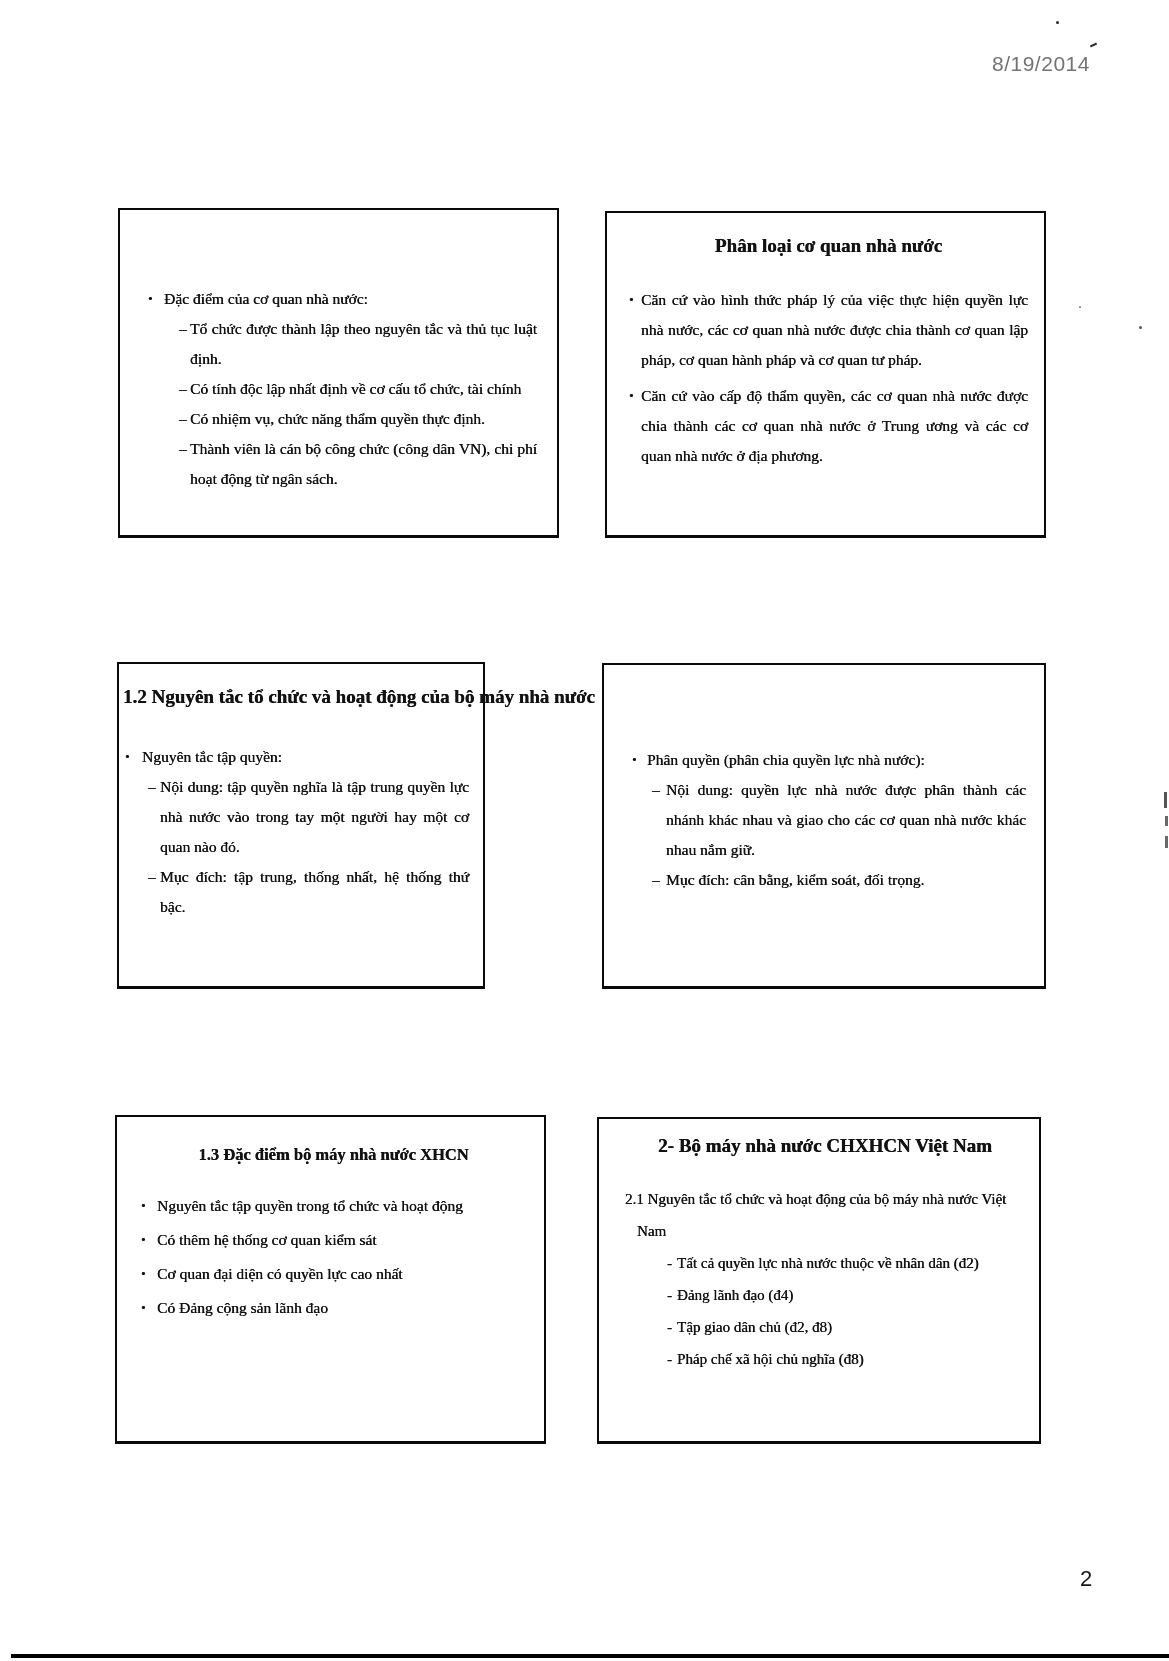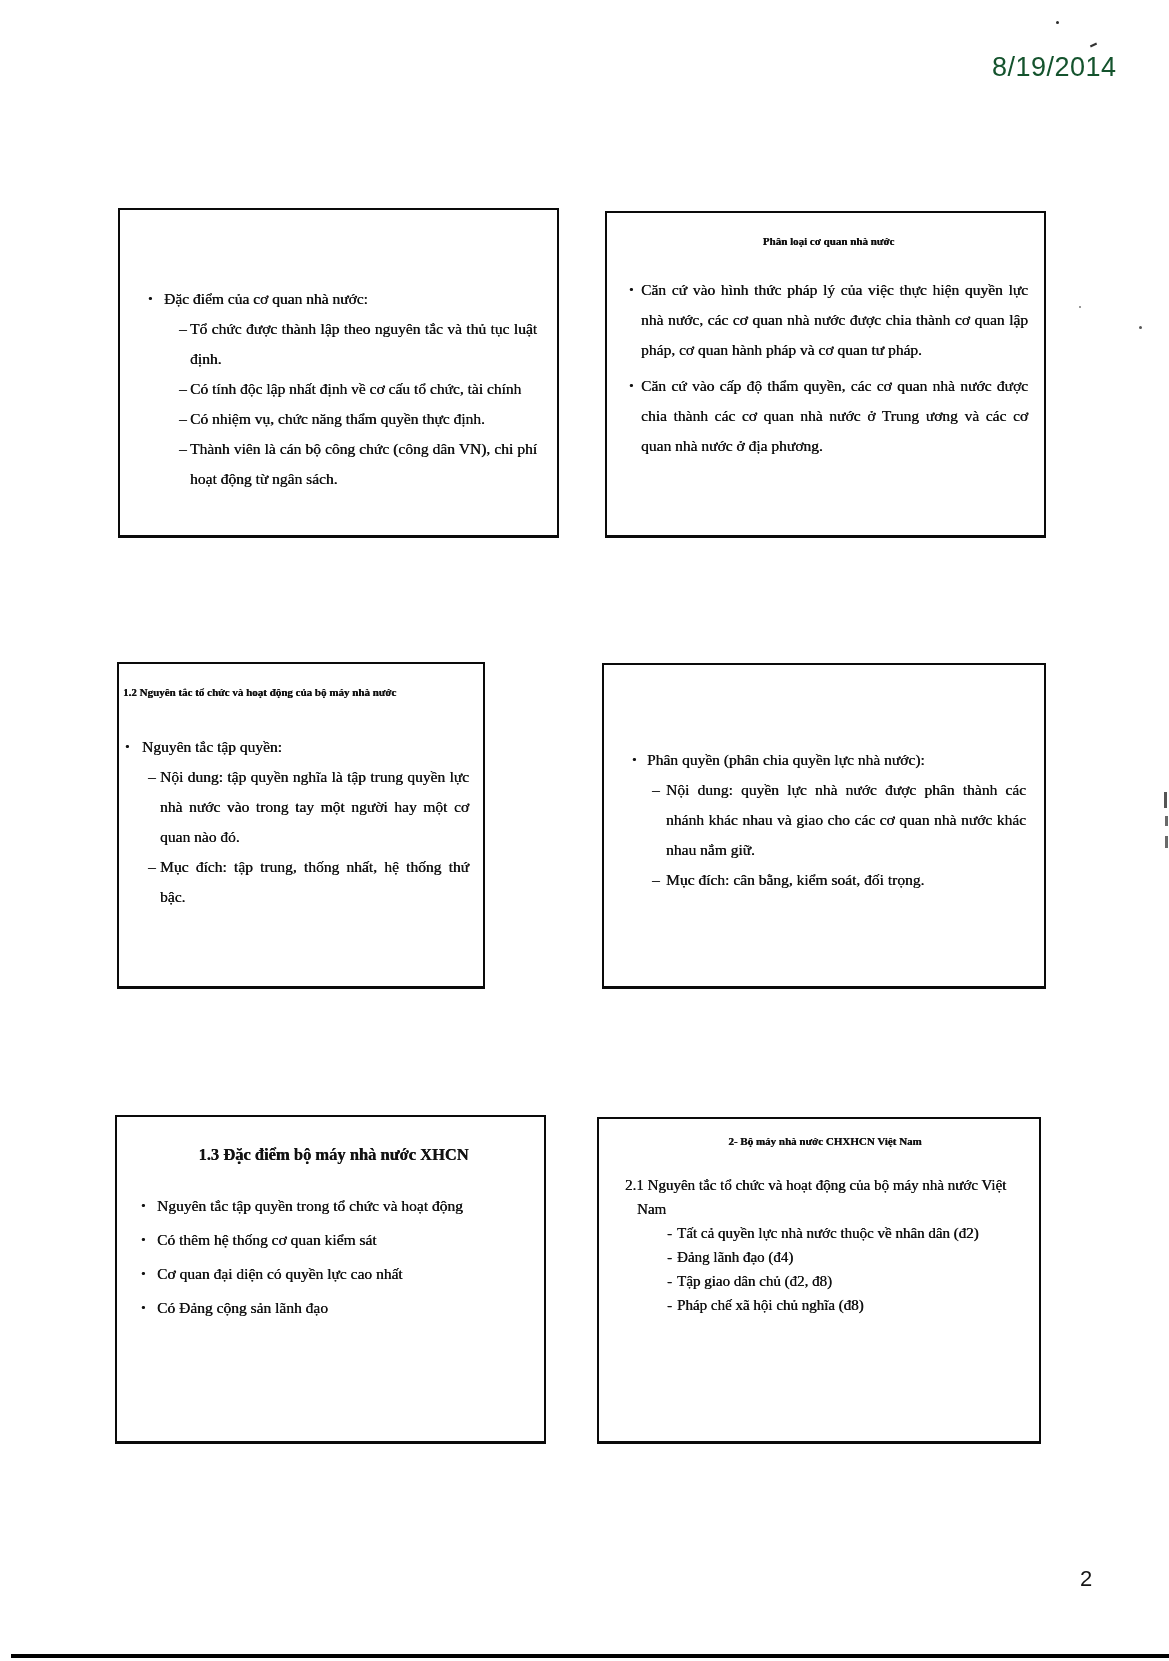--- a/index.html
+++ b/index.html
@@ -3,21 +3,21 @@
 <meta charset="utf-8">
 <style>
   html,body{margin:0;padding:0;background:#e8e8e8;}
   .page{position:relative;width:1169px;height:1661px;background:#ffffff;overflow:hidden;
         font-family:"Liberation Serif","DejaVu Serif",serif;color:#121212;}
   .slide{position:absolute;border:2px solid #0a0a0a;border-bottom-width:3px;box-sizing:border-box;background:#fff;}
   .content{position:relative;}
   .row{position:relative;font-size:15.5px;line-height:30px;text-shadow:0.35px 0 0 currentColor;}
   .mk{position:absolute;top:0;}
   .tx{display:block;}
-  .title{font-weight:bold;text-align:center;font-size:11px;text-shadow:0.35px 0 0 currentColor;}
+  .title{font-weight:bold;text-align:center;font-size:19px;text-shadow:0.35px 0 0 currentColor;}
 
   
   .s1{left:118px;top:208px;width:441px;height:330px;}
   .s2{left:605px;top:211px;width:441px;height:327px;}
   .s3{left:117px;top:662px;width:368px;height:327px;}
   .s4{left:602px;top:663px;width:444px;height:326px;}
   .s5{left:115px;top:1115px;width:431px;height:329px;}
   .s6{left:597px;top:1117px;width:444px;height:327px;}
 
   
@@ -54,30 +54,30 @@
   
   .s5 .content{padding:20px 18px 0 24px;}
   .s5 .title{margin-top:8px;font-size:16.5px;}
   .s5 .items{margin-top:24px;}
   .s5 .row{line-height:34px;}
   .s5 .l1 .mk{left:0;font-size:13px;}
   .s5 .l1 .tx{padding-left:16px;}
 
   
   .s6 .content{padding:14px 14px 0 26px;}
-  .s6 .title{margin-top:2px;font-size:11px;}
+  .s6 .title{margin-top:2px;font-size:19px;}
   .s6 .items{margin-top:26px;}
-  .s6 .row{font-size:15px;line-height:24px;}
+  .s6 .row{font-size:15px;line-height:32px;}
   .s6 .p2x .tx{padding-left:12px;text-indent:-12px;}
   .s6 .dash .mk{left:42px;}
   .s6 .dash .tx{padding-left:52px;}
 
   
   .date{position:absolute;left:992px;top:52px;width:130px;font-family:"Liberation Sans","DejaVu Sans",sans-serif;
-        font-size:27px;color:#14532d;letter-spacing:0.5px;}
+        font-size:21px;color:#737373;letter-spacing:0.5px;}
   .pagenum{position:absolute;left:1080px;top:1566px;font-family:"Liberation Sans","DejaVu Sans",sans-serif;
         font-size:22px;color:#151515;}
   .scanline{position:absolute;left:11px;top:1654px;width:1158px;height:4px;background:#000;}
   .speck{position:absolute;background:#2a2a2a;border-radius:50%;}
   .speck1{left:1056px;top:21px;width:3px;height:3px;}
   .speck2{left:1090px;top:44px;width:7px;height:2px;background:#333;border-radius:0;transform:rotate(-25deg);}
   .speck3{left:1139px;top:326px;width:3px;height:3px;background:#555;}
   .speck4{left:1079px;top:306px;width:2px;height:2px;background:#777;}
   .edge-dash{position:absolute;width:3px;background:#6a6a6a;}
   .ed1{left:1164px;top:792px;height:16px;background:#555;}

